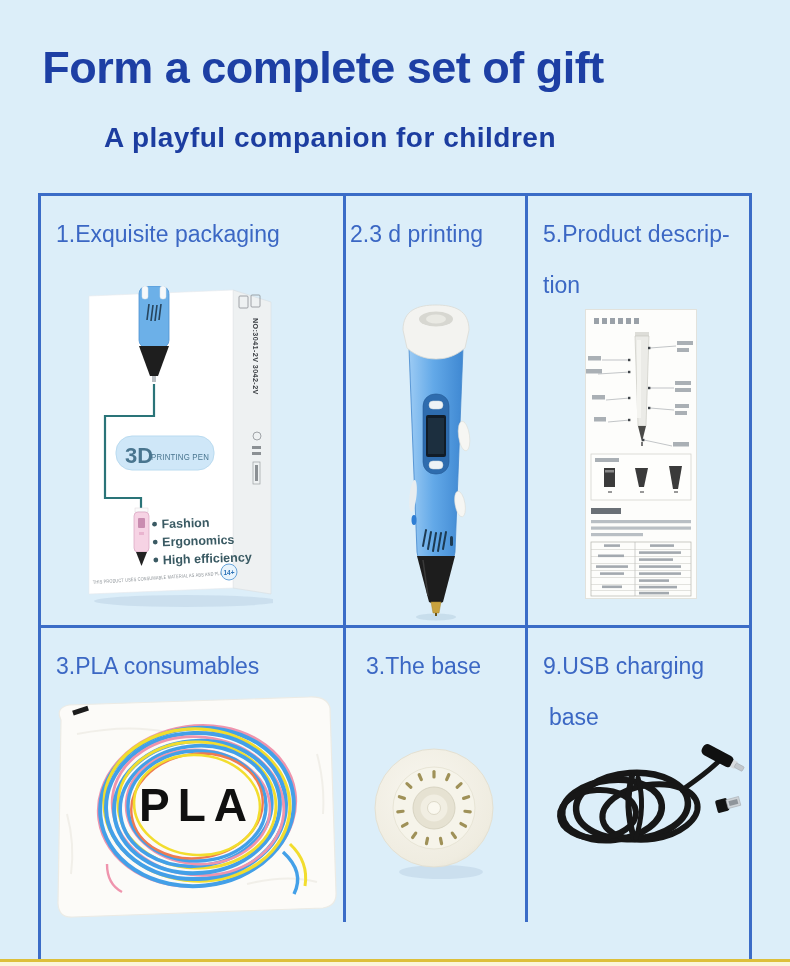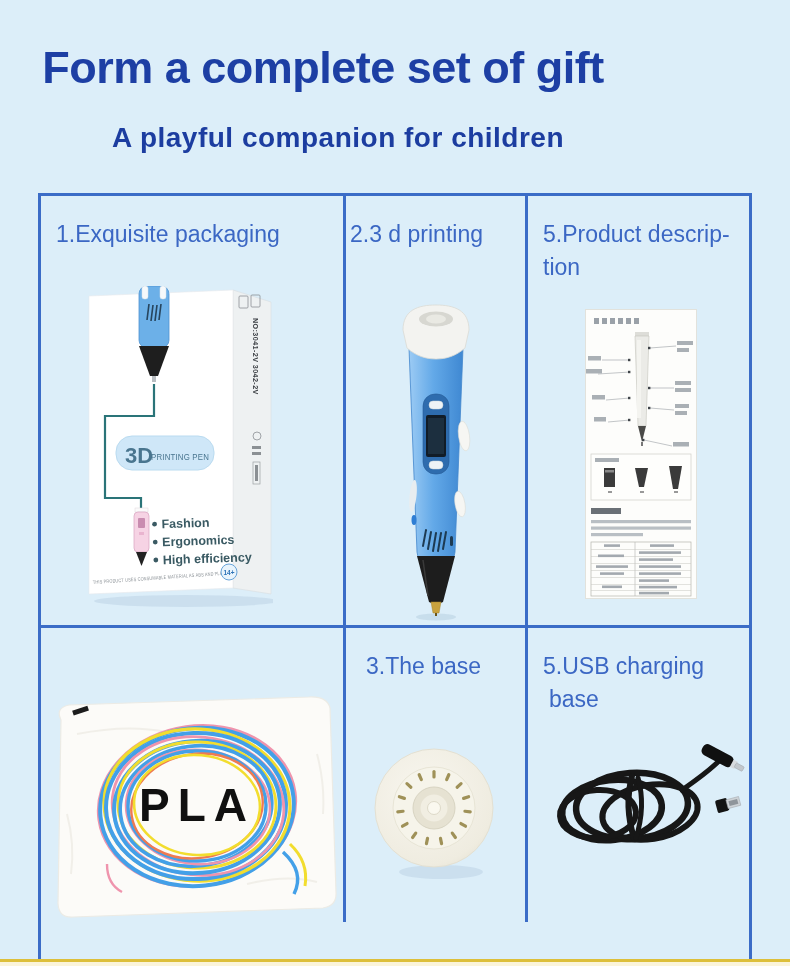--- a/index.html
+++ b/index.html
@@ -7,35 +7,35 @@
     width:790px;height:966px;position:relative;overflow:hidden;
     background:#dceef9;
     font-family:"Liberation Sans","DejaVu Sans",sans-serif;
   }
   .page{position:absolute;inset:0;}
   .title{
     position:absolute;top:42px;left:0;width:646px;text-align:center;
     font-size:45px;font-weight:bold;letter-spacing:-0.5px;color:#1d3fa4;
   }
   .subtitle{
-    position:absolute;top:122px;left:12px;width:652px;text-align:center;
+    position:absolute;top:122px;left:4px;width:652px;text-align:center;
     font-size:28px;font-weight:600;letter-spacing:0.5px;color:#1c3da0;
   }
   .grid{
     position:absolute;left:38px;top:193px;width:714px;height:886px;
     box-sizing:border-box;border:3px solid #3b6cc7;
     display:grid;grid-template-columns:305px 182px 221px;grid-template-rows:432px 294px;
   }
   .cell{position:relative;box-sizing:border-box;}
   .cell.br{border-right:3px solid #3b6cc7;}
   .cell.bb{border-bottom:3px solid #3b6cc7;}
   .cell-label{
     margin:22px 8px 0 15px;font-size:23px;color:#3b67c4;line-height:1.45;
   }
-  .cell-label .l2{display:block;}
+  .cell-label .l2{display:block;margin-top:18px;}
   .illus{position:absolute;}
   svg{font-family:inherit;}
   .bottom-line{position:absolute;left:0;top:959px;width:790px;height:3px;background:#ddbf3a;}
   .bottom-cream{position:absolute;left:0;top:962px;width:790px;height:4px;background:#fbf4da;}
 </style>
 </head>
 <body>
 
 <div class="page">
 
@@ -246,20 +246,24 @@
             <rect x="55" y="271.3" width="30" height="2.6"></rect>
             <rect x="18" y="277.5" width="20" height="2.6"></rect>
               <rect x="55" y="277.8" width="38" height="2.6"></rect>
             <rect x="55" y="283.8" width="30" height="2.6"></rect>
           </g>
         </g>
       </svg>
     </div>
 
     <div class="cell br">
+      <div class="cell-label">
+        <span>3.PLA consumables</span>
+        <span class="l2"></span>
+      </div>
       <svg class="illus" style="left:6px;top:66px" width="292" height="226" viewBox="0 0 292 226">
         <path d="M14,26 Q8,14 22,11 L262,3 Q280,2 283,14 L289,198 Q290,212 276,214 L26,223 Q12,224 11,210 Z" fill="#fcfbf8" stroke="#ecebe5" stroke-width="1.2"></path>
         <g stroke="#f1efe9" stroke-width="2" fill="none">
           <path d="M30,40 Q80,30 120,38"></path>
             <path d="M200,190 Q240,180 270,188"></path>
           <path d="M20,120 Q28,150 24,180"></path>
             <path d="M270,60 Q278,90 276,120"></path>
         </g>
         <rect x="26" y="14" width="16" height="5" transform="rotate(-18 34 18)" fill="#1c1c1c"></rect>
         <g fill="none">
@@ -317,21 +321,21 @@
           <rect x="61.4" y="24" width="3.2" height="8.5" rx="1.6" transform="rotate(336 63 62)"></rect>
         </g>
         <circle cx="63" cy="62" r="21" fill="#e6e2d2" stroke="#d8d4c2" stroke-width="1"></circle>
         <circle cx="63" cy="62" r="13.5" fill="#f1eee2"></circle>
         <circle cx="63" cy="62" r="6.5" fill="#faf8ef" stroke="#ddd9c8" stroke-width="1"></circle>
       </svg>
     </div>
 
     <div class="cell">
       <div class="cell-label">
-        <span>5.USB charging</span>
+        <span>9.USB charging</span>
         <span class="l2" style="padding-left:6px">base</span>
       </div>
       <svg class="illus" style="left:12px;top:106px" width="208" height="134" viewBox="0 0 208 134">
         <g fill="none" stroke="#171717" stroke-linecap="round">
           <ellipse cx="72" cy="76" rx="50" ry="30" transform="rotate(-6 72 76)" stroke-width="6.5"></ellipse>
           <ellipse cx="92" cy="72" rx="56" ry="33" transform="rotate(-4 92 72)" stroke-width="6.5"></ellipse>
           <ellipse cx="110" cy="78" rx="48" ry="27" transform="rotate(-9 110 78)" stroke-width="6"></ellipse>
           <ellipse cx="58" cy="80" rx="38" ry="24" transform="rotate(-3 58 80)" stroke-width="6"></ellipse>
           <path d="M92,42 Q84,72 94,104" stroke-width="6"></path>
           <path d="M98,44 Q106,72 96,104" stroke-width="5"></path>

